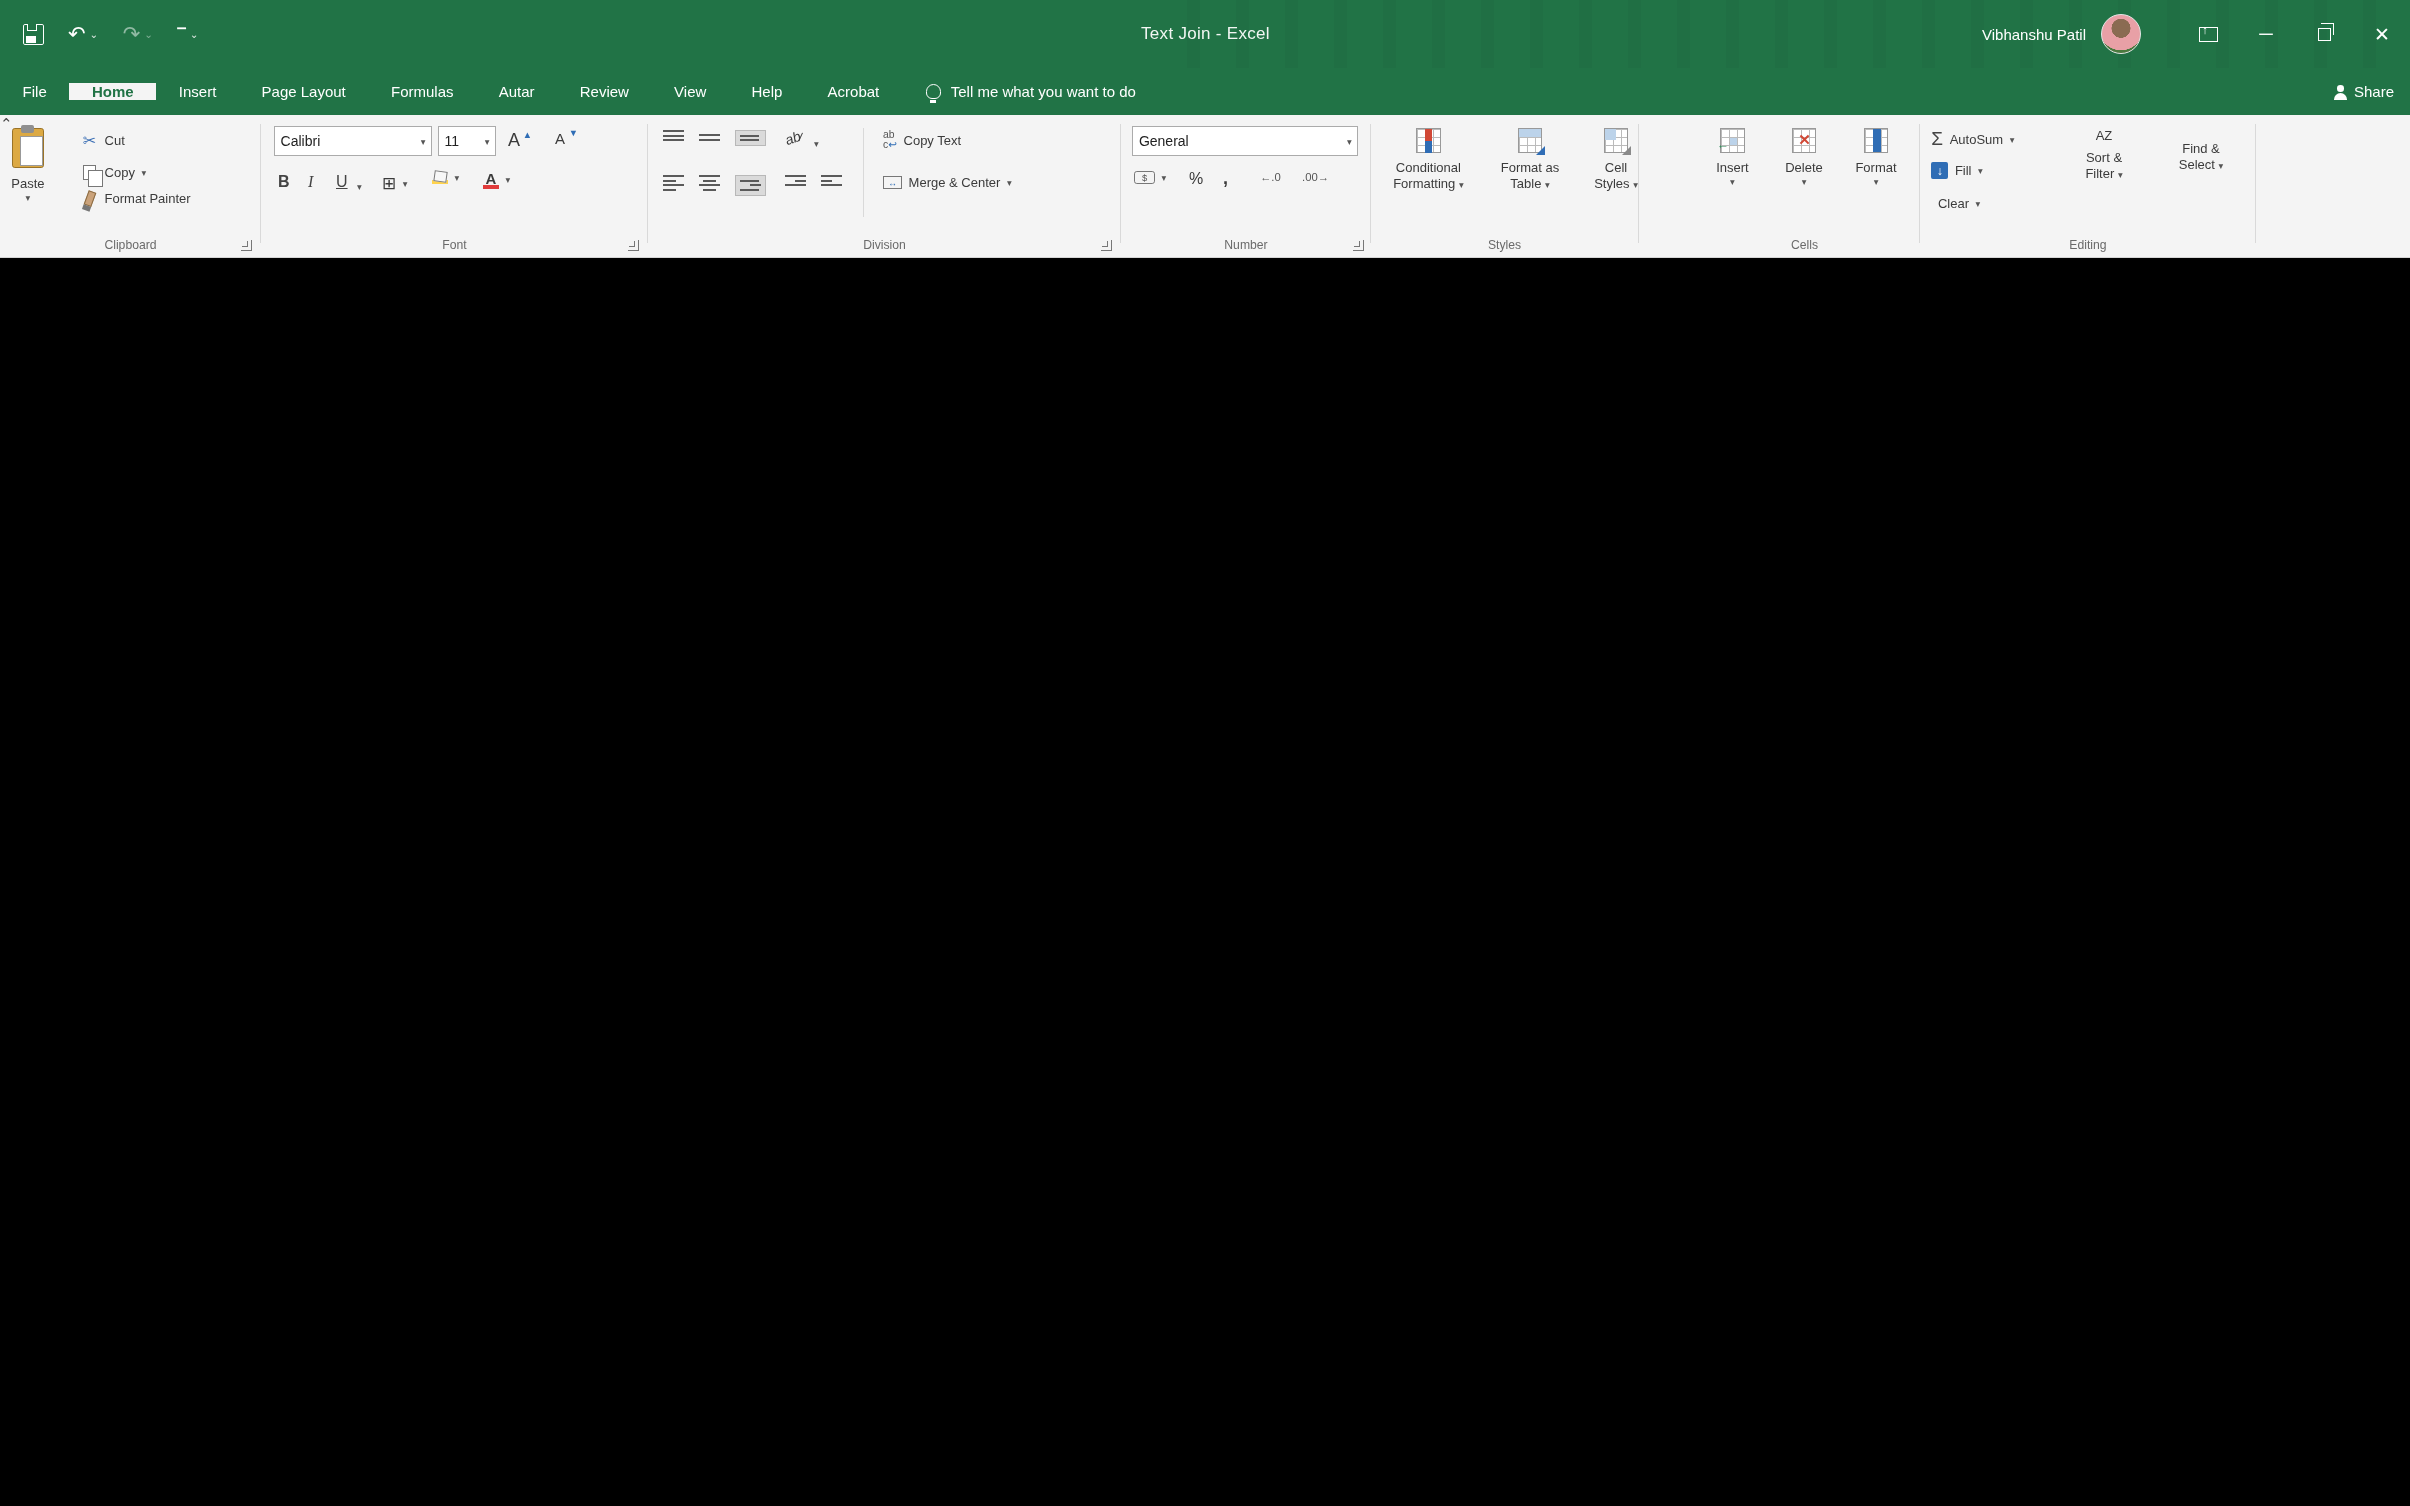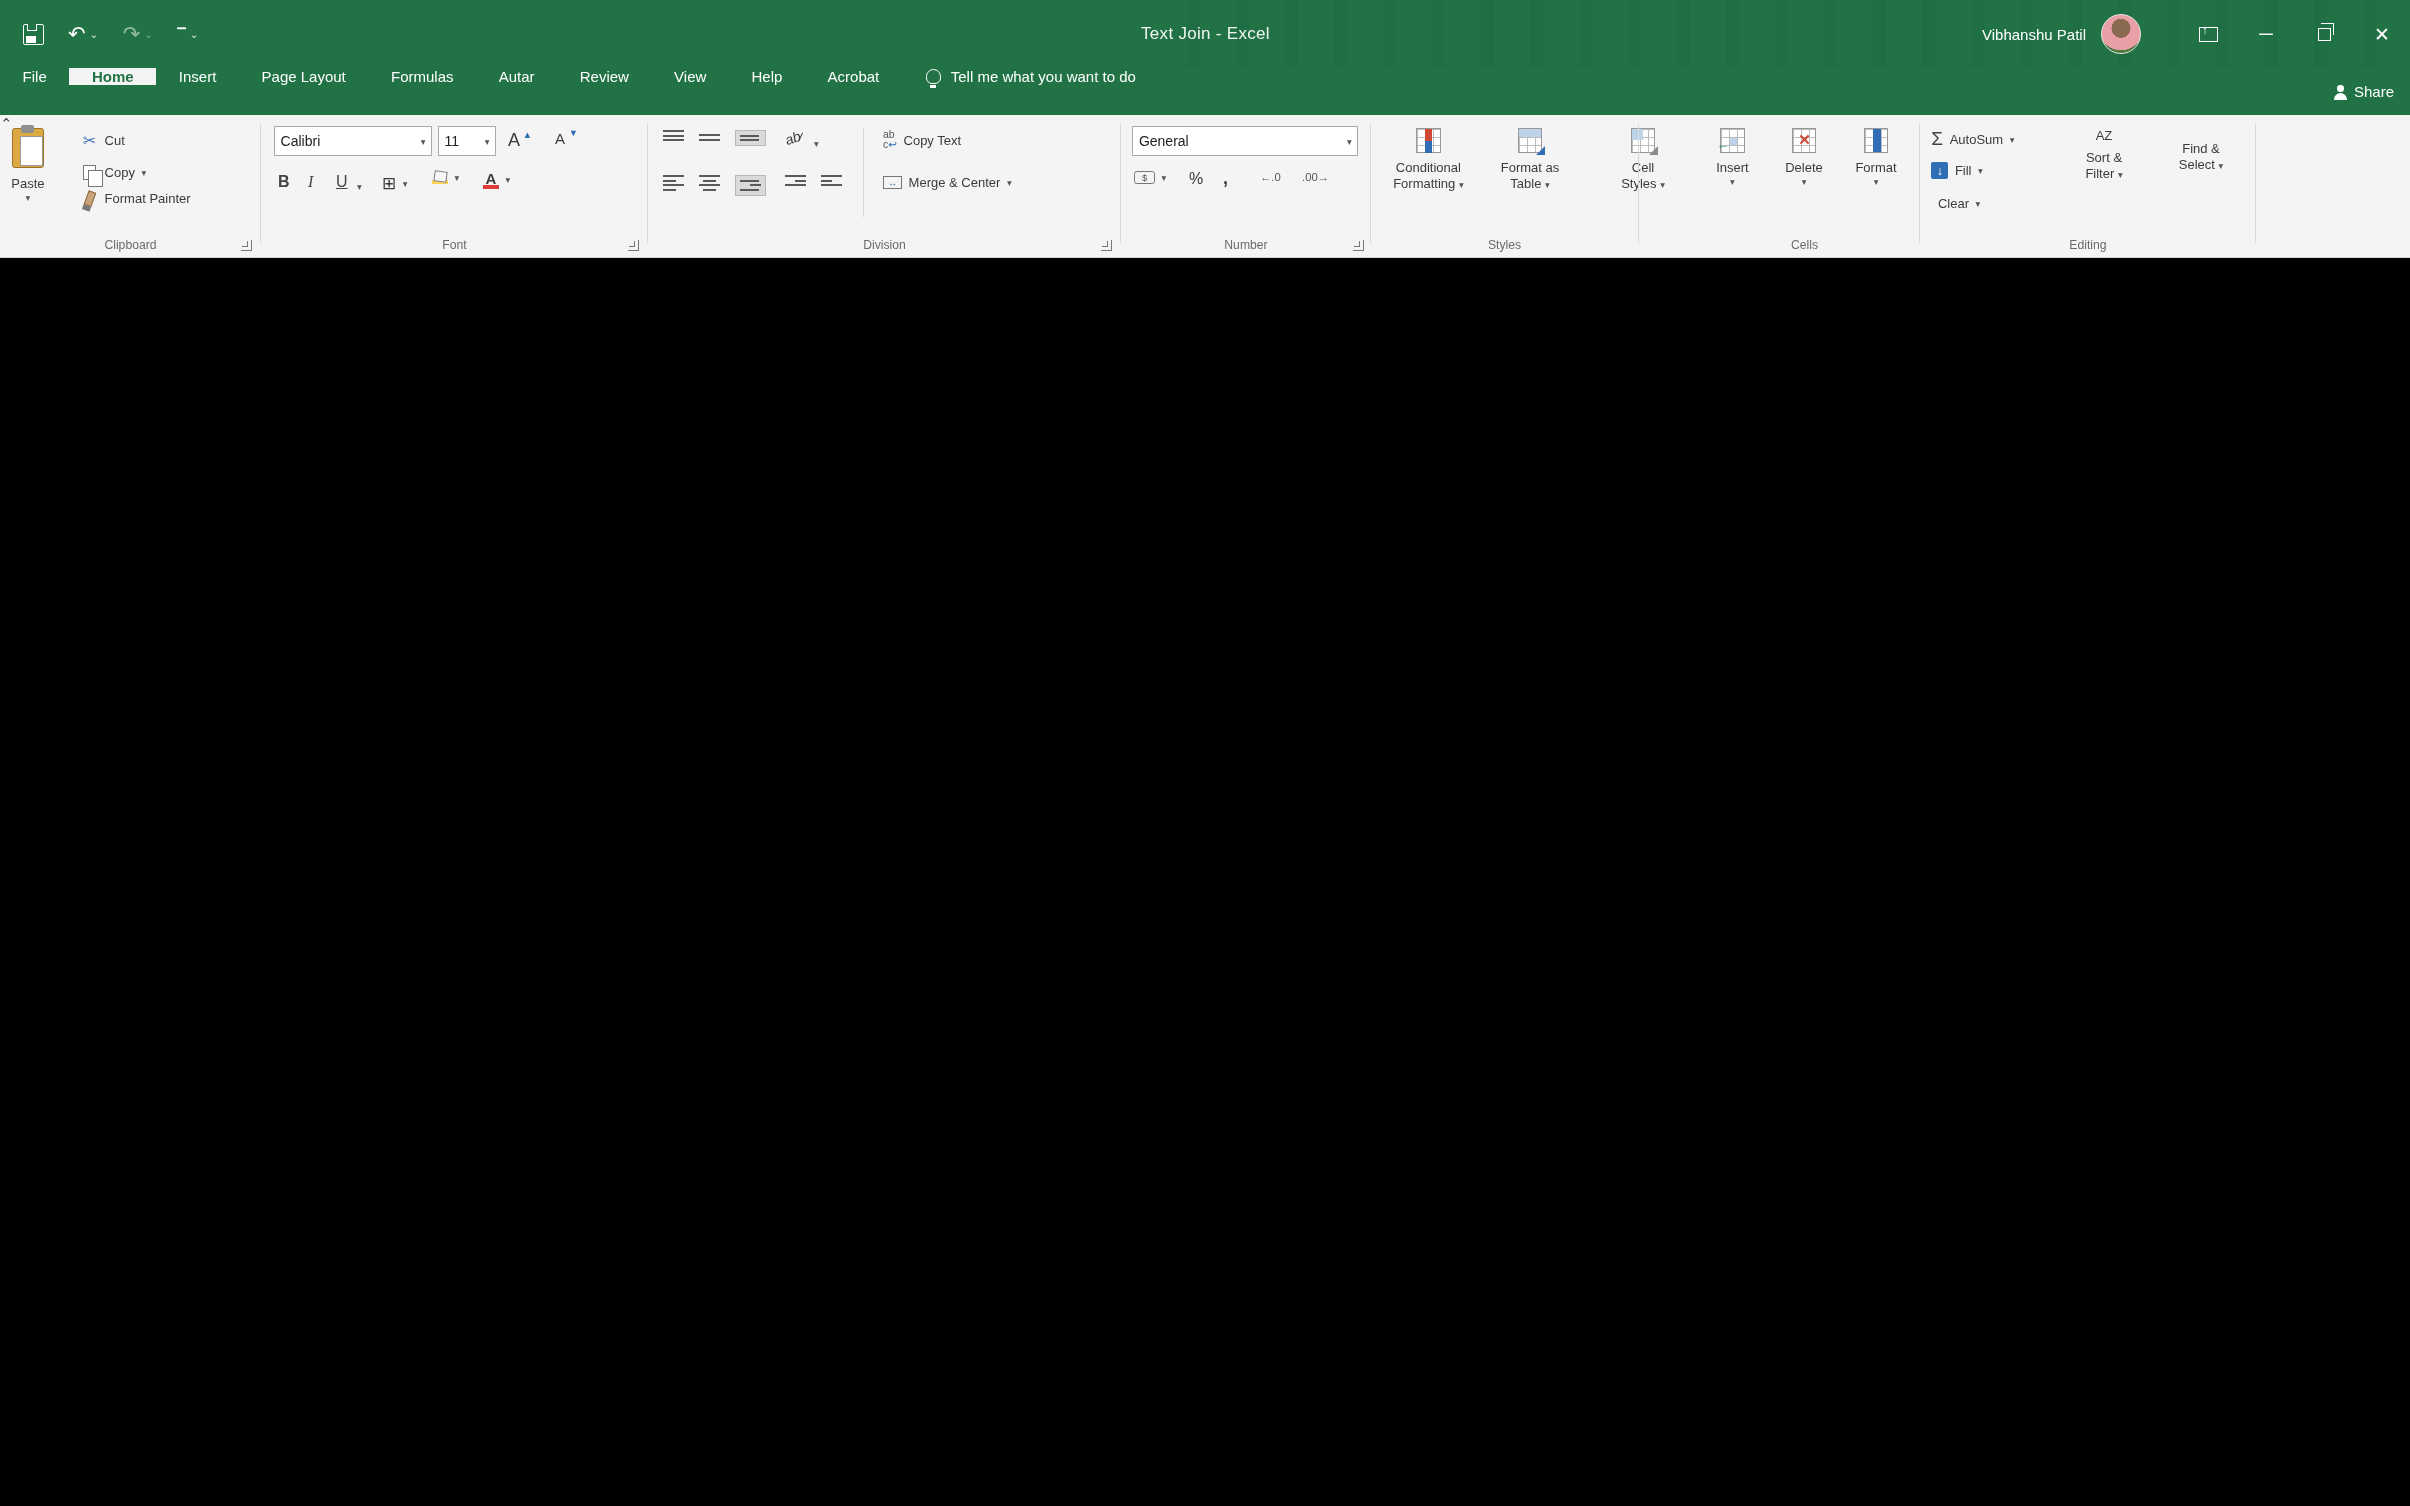--- a/index.html
+++ b/index.html
@@ -24,21 +24,21 @@
   .tb-right { position:absolute; right:0; top:0; height:68px; display:flex; align-items:center; z-index:3; }
   .user-name { font-size:15px; color:#fff; margin-right:15px; }
   .avatar { width:40px; height:40px; border-radius:50%; background:radial-gradient(circle at 50% 35%, #8a6b52 0 30%, #e8a0a6 31% 70%, #4b7a3f 71%); border:0.9px solid #e6e6e6; margin-right:38px;}
   .winbtn { width:58px; height:68px; display:flex; align-items:center; justify-content:center; color:#fff; font-size:19px; cursor:pointer;}
   .ribbon-display-glyph { width:19px; height:15px; border:1.9px solid #fff; position:relative;}
   .ribbon-display-glyph::after{ content:"↑"; position:absolute; left:2.8px; top:-3.8px; font-size:11.3px;}
   .restore-glyph { width:13px; height:13px; border:1.9px solid #fff; position:relative; }
   .restore-glyph::before { content:""; position:absolute; left:2.8px; top:-5.6px; width:11.3px; height:11.3px; border:1.9px solid #fff; border-left:none; border-bottom:none;}
 
   
-  .menubar { position:absolute; left:0; top:68px; width:2411px; height:47px; background:#217346; display:flex; align-items:flex-start; }
+  .menubar { position:absolute; left:0; top:68px; width:2411px; height:47px; background:#217346; display:flex; align-items:center; }
   .mtab { color:#fff; font-size:15px; display:flex; align-items:center; padding:0 22.6px; cursor:pointer; }
   .mtab.active { background:#f4f4f4; color:#217346; font-weight:bold; }
   .tellme { color:#fff; font-size:15px; display:flex; align-items:center; gap:9.4px; margin-left:24.5px; cursor:pointer;}
   .bulb { width:15px; height:15px; border:1.9px solid #fff; border-radius:50% 50% 40% 40%; position:relative;}
   .bulb::after{ content:""; position:absolute; left:2.8px; bottom:-4.7px; width:5.6px; height:2.8px; background:#fff;}
   .share { position:absolute; right:17px; top:68px; height:47px; display:flex; align-items:center; gap:7.5px; color:#fff; font-size:15px; cursor:pointer;}
   .person { width:13px; height:13px; position:relative;}
   .person::before{ content:""; position:absolute; left:3.8px; top:0; width:6.6px; height:6.6px; border-radius:50%; background:#fff;}
   .person::after{ content:""; position:absolute; left:0.9px; bottom:-1.9px; width:12.2px; height:6.6px; border-radius:6.6px 6.6px 0 0; background:#fff;}
 
@@ -297,21 +297,21 @@
       <span><span>Formatting</span> <span class="dd-arrow">▾</span></span>
     </div>
     <div class="bigbtn" style="left:111px; top:13px; width:98px;">
       <span class="grid-ico">
           <span style="position:absolute;left:0;top:0;width:100%;height:7.5px;background:#bcd3ea;"></span>
           <span style="position:absolute;right:-3.8px;bottom:-3.8px;width:0;height:0;border-left:9.4px solid transparent;border-bottom:9.4px solid #2f6db5;"></span>
         </span>
       <span style="margin-top:7.5px;">Format as</span>
       <span><span>Table</span> <span class="dd-arrow">▾</span></span>
     </div>
-    <div class="bigbtn" style="left:224px; top:13px; width:98px;">
+    <div class="bigbtn" style="left:197px; top:13px; width:98px;">
       <span class="grid-ico">
           <span style="position:absolute;left:0;top:0;width:11.3px;height:11.3px;background:#bcd3ea;"></span>
           <span style="position:absolute;right:-3.8px;bottom:-3.8px;width:0;height:0;border-left:9.4px solid transparent;border-bottom:9.4px solid #8a8a8a;"></span>
         </span>
       <span style="margin-top:7.5px;">Cell</span>
       <span><span>Styles</span> <span class="dd-arrow">▾</span></span>
     </div>
     <div class="rg-label">Styles</div>
     <div class="rg-sep" style="right:0;"></div>
   </div>

